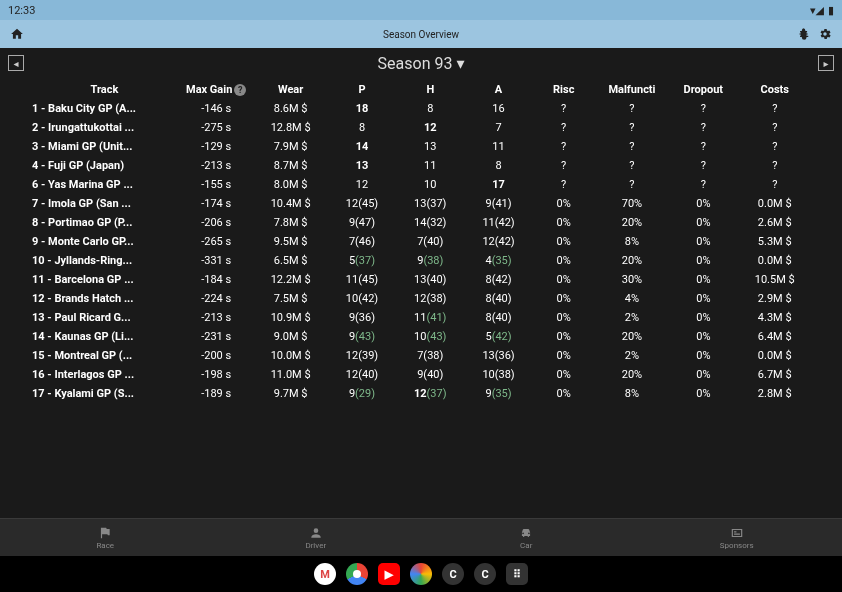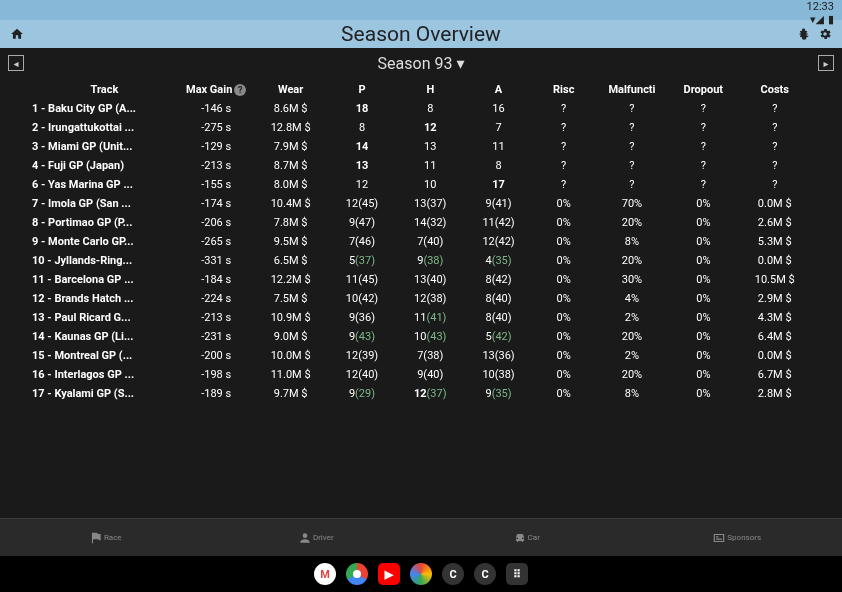--- a/index.html
+++ b/index.html
@@ -3,30 +3,30 @@
 <meta charset="utf-8">
 <style>
 * { margin: 0; padding: 0; box-sizing: border-box; }
 body {
   width: 842px; height: 592px; background: #1a1a1a;
   font-family: Roboto, Arial, sans-serif; color: #fff;
   position: relative; overflow: hidden;
 }
 .status-bar {
   height: 20px; background: #88b8d8; display: flex;
-  justify-content: space-between; align-items: flex-end;
-  padding: 0 8px; font-size: 11px; color: #222; flex-direction: column;
+  justify-content: space-between; align-items: center;
+  padding: 0 8px; font-size: 11px; color: #222;
 }
 .status-right { display: flex; gap: 4px; align-items: center; }
 .header {
   height: 28px; background: #9cc5e0; display: flex;
   align-items: center; justify-content: space-between;
   padding: 0 10px; color: #222;
 }
-.header-title { font-size: 21px; position: absolute; left: 50%; transform: translateX(-50%); }
+.header-title { font-size: 10px; position: absolute; left: 50%; transform: translateX(-50%); }
 .header-icons { display: flex; gap: 8px; }
 .season-row {
   height: 30px; display: flex; align-items: center;
   justify-content: space-between; padding: 0 8px; position: relative;
 }
 .season-select {
   position: absolute; left: 50%; transform: translateX(-50%);
   font-size: 16px; color: #ddd; display: flex; align-items: center; gap: 4px;
 }
 .nav-box {
@@ -59,21 +59,21 @@
   display: inline-flex; width: 12px; height: 12px; border-radius: 50%;
   background: #888; color: #222; font-size: 9px;
   align-items: center; justify-content: center; margin-left: 2px;
 }
 .bottom-nav {
   position: absolute; bottom: 36px; left: 0; right: 0;
   height: 38px; background: #2a2a2a; display: flex;
   border-top: 1px solid #3a3a3a;
 }
 .nav-item {
-  flex: 1; display: flex; flex-direction: row;
+  flex: 1; display: flex; flex-direction: column;
   align-items: center; justify-content: center; gap: 1px;
   color: #888; font-size: 8px; cursor: pointer;
 }
 .nav-item svg { width: 14px; height: 14px; fill: #888; }
 .sys-nav {
   position: absolute; bottom: 0; left: 0; right: 0;
   height: 36px; background: #000; display: flex;
   align-items: center; justify-content: center; gap: 10px;
 }
 .app-icon {

